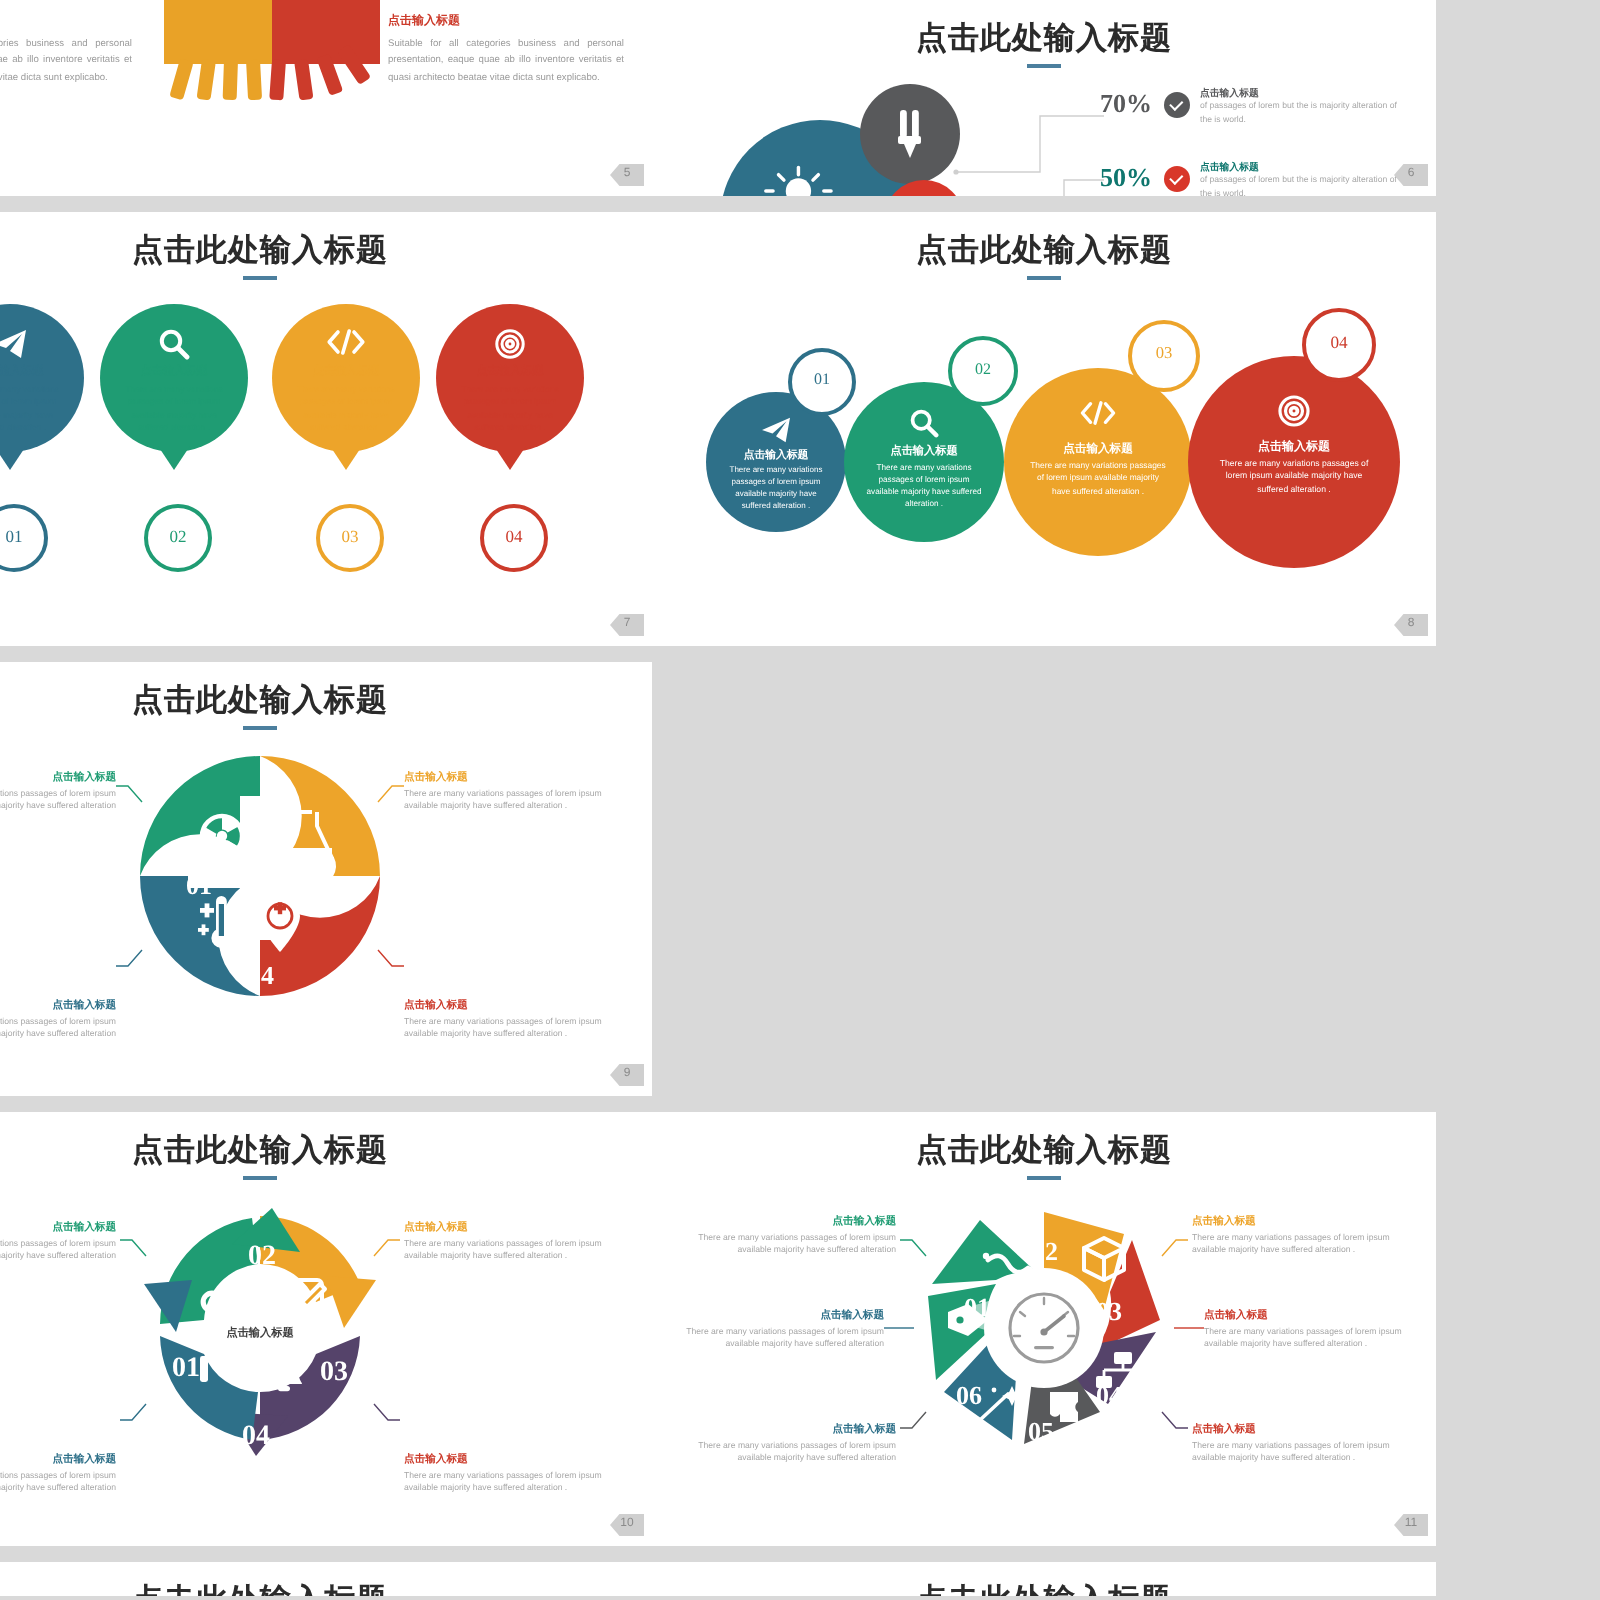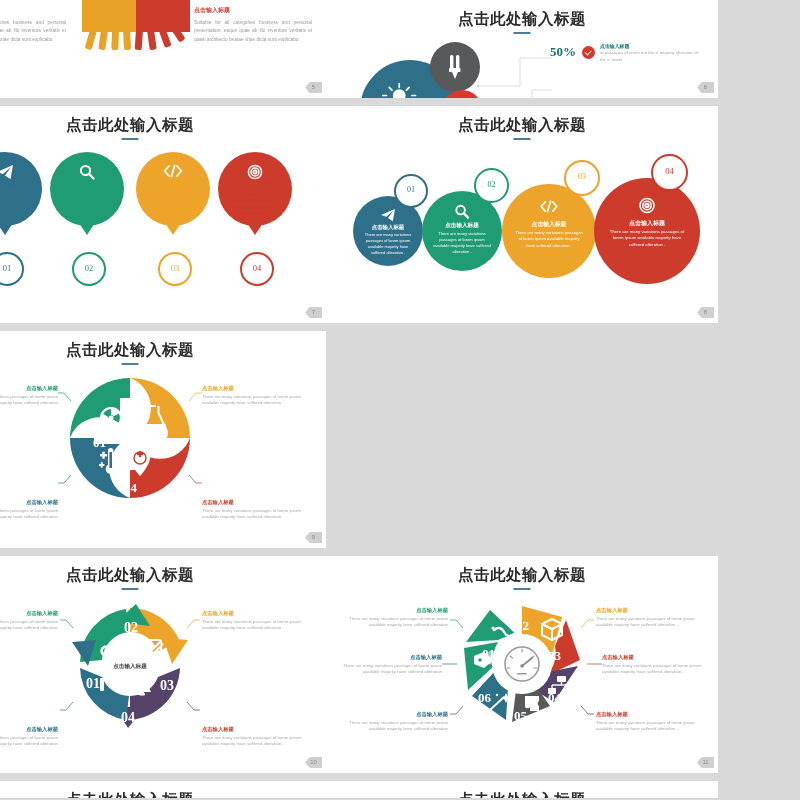--- a/index.html
+++ b/index.html
@@ -177,20 +177,26 @@
         <path d="M7 18 h6 l-3 7 z"></path>
           </g>
         </svg>
     </div>
     <div class="bub b2">
       
     </div>
 
     <div class="rows">
       <div class="row">
+        <div class="pcv c-gray">70%</div>
+        <div class="tick bg-gray"></div>
+        <div class="rh cn c-gray">点击输入标题</div>
+        <div class="rb lorem">of passages of lorem but the is majority alteration of the is world.</div>
+      </div>
+      <div class="row">
         <div class="pcv c-red">50%</div>
         <div class="tick bg-red"></div>
         <div class="rh cn c-red">点击输入标题</div>
         <div class="rb lorem">of passages of lorem but the is majority alteration of the is world.</div>
       </div>
 
     </div>
     <div class="pgnum">6</div>
   </div>
 

